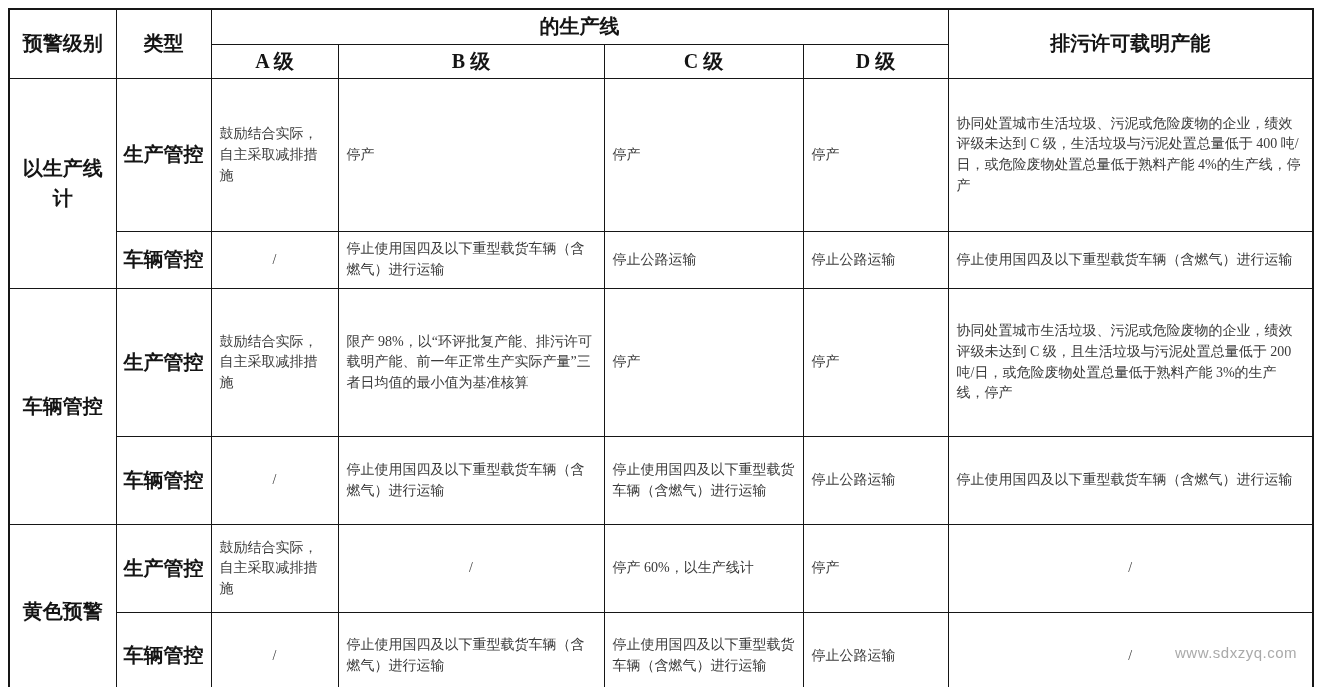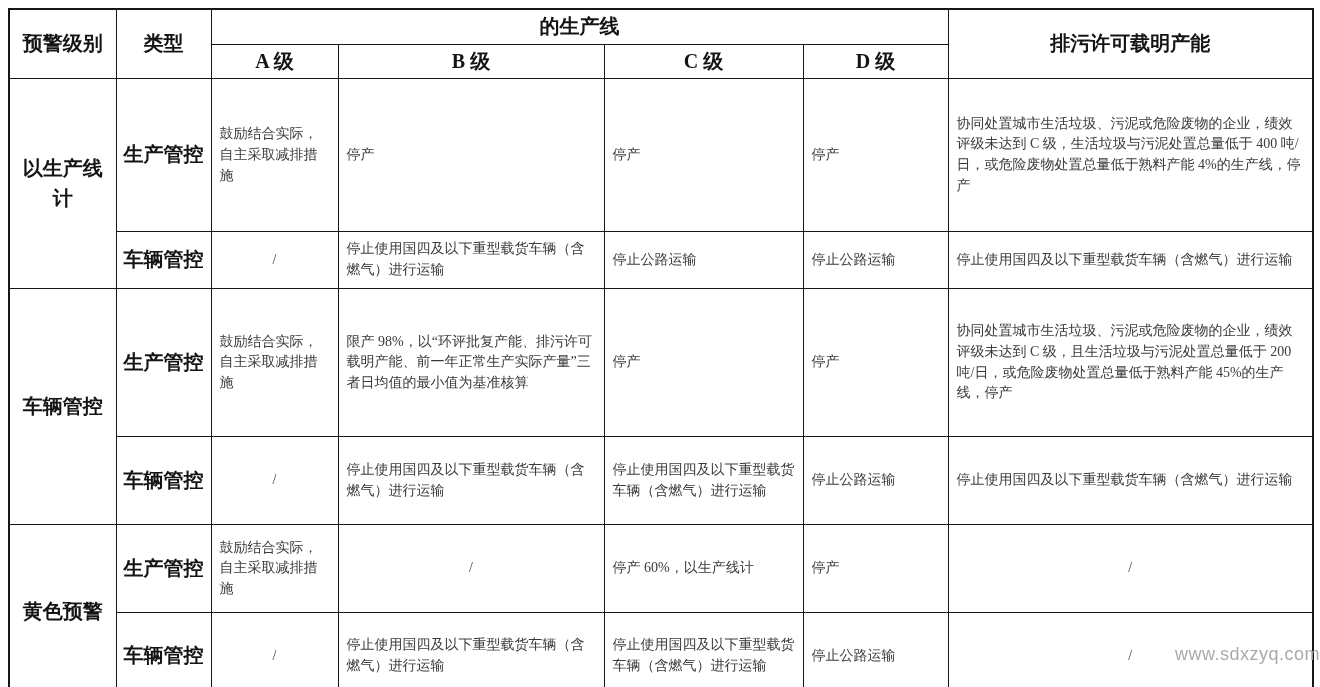--- a/index.html
+++ b/index.html
@@ -46,21 +46,21 @@
   tr.r-veh  { height: 57px; }
   tr.o-prod { height: 148px; }
   tr.o-veh  { height: 88px; }
   tr.y-prod { height: 88px; }
   tr.y-veh  { height: 87px; }
   .watermark {
     position: absolute;
     left: 1175px; top: 644px;
     width: 140px;
     font-family: "Liberation Sans", "DejaVu Sans", sans-serif;
-    font-size: 18px;
+    font-size: 15px;
     color: #aaaaaa;
     text-align: left;
     letter-spacing: 0.5px;
     pointer-events: none;
   }
 </style>
 </head>
 <body>
 
 <div class="page">
@@ -106,21 +106,21 @@
         <td>停止公路运输</td>
         <td>停止使用国四及以下重型载货车辆（含燃气）进行运输</td>
       </tr>
       <tr class="o-prod">
         <th rowspan="2">车辆管控</th>
         <th>生产管控</th>
         <td>鼓励结合实际，自主采取减排措施</td>
         <td>限产 98%，以“环评批复产能、排污许可载明产能、前一年正常生产实际产量”三者日均值的最小值为基准核算</td>
         <td>停产</td>
         <td>停产</td>
-        <td>协同处置城市生活垃圾、污泥或危险废物的企业，绩效评级未达到 C 级，且生活垃圾与污泥处置总量低于 200 吨/日，或危险废物处置总量低于熟料产能 45%的生产线，停产</td>
+        <td>协同处置城市生活垃圾、污泥或危险废物的企业，绩效评级未达到 C 级，且生活垃圾与污泥处置总量低于 200 吨/日，或危险废物处置总量低于熟料产能 3%的生产线，停产</td>
       </tr>
       <tr class="o-veh">
         <th>车辆管控</th>
         <td class="center">/</td>
         <td>停止使用国四及以下重型载货车辆（含燃气）进行运输</td>
         <td>停止使用国四及以下重型载货车辆（含燃气）进行运输</td>
         <td>停止公路运输</td>
         <td>停止使用国四及以下重型载货车辆（含燃气）进行运输</td>
       </tr>
       <tr class="y-prod">

